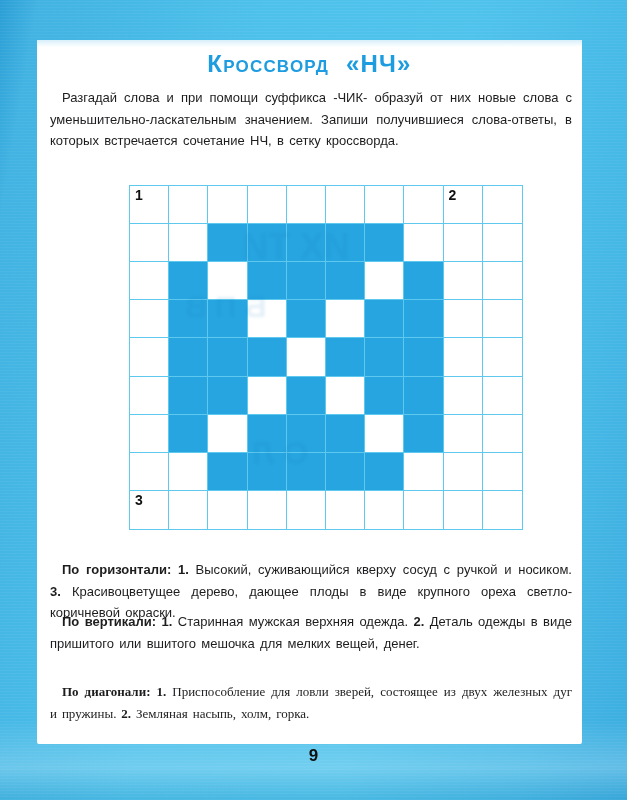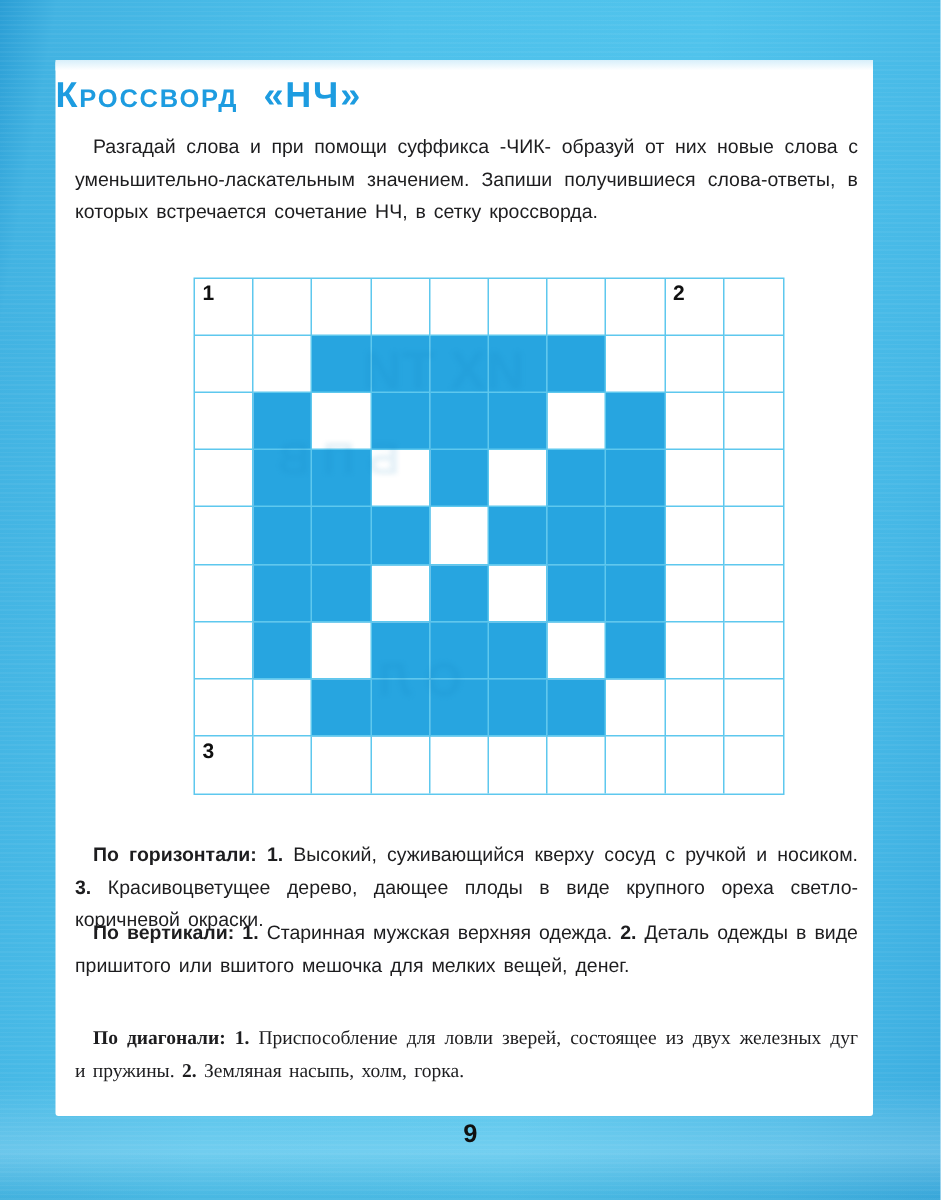--- a/index.html
+++ b/index.html
@@ -21,21 +21,21 @@
   .card{
     position:absolute;left:37px;top:40px;width:545px;height:704px;
     background:#ffffff;border-radius:2px;
   }
   .card::before{
     content:"";position:absolute;top:0;left:0;right:0;height:7px;
     background:linear-gradient(to bottom,#d7effa,#ffffff);
     pointer-events:none;
   }
   .title{
-    position:absolute;top:10px;left:0;width:100%;
+    position:absolute;top:10px;left:0;width:100%;text-align:center;
     font-size:24px;font-weight:bold;color:var(--title-blue);
     font-variant:small-caps;letter-spacing:1.2px;word-spacing:9px;
   }
   .para{
     position:absolute;left:13px;width:522px;margin:0;
     text-align:justify;text-indent:12px;
     font-size:13px;line-height:21.7px;color:var(--ink);
     word-spacing:0.13em;
   }
   .intro{top:47px;}

